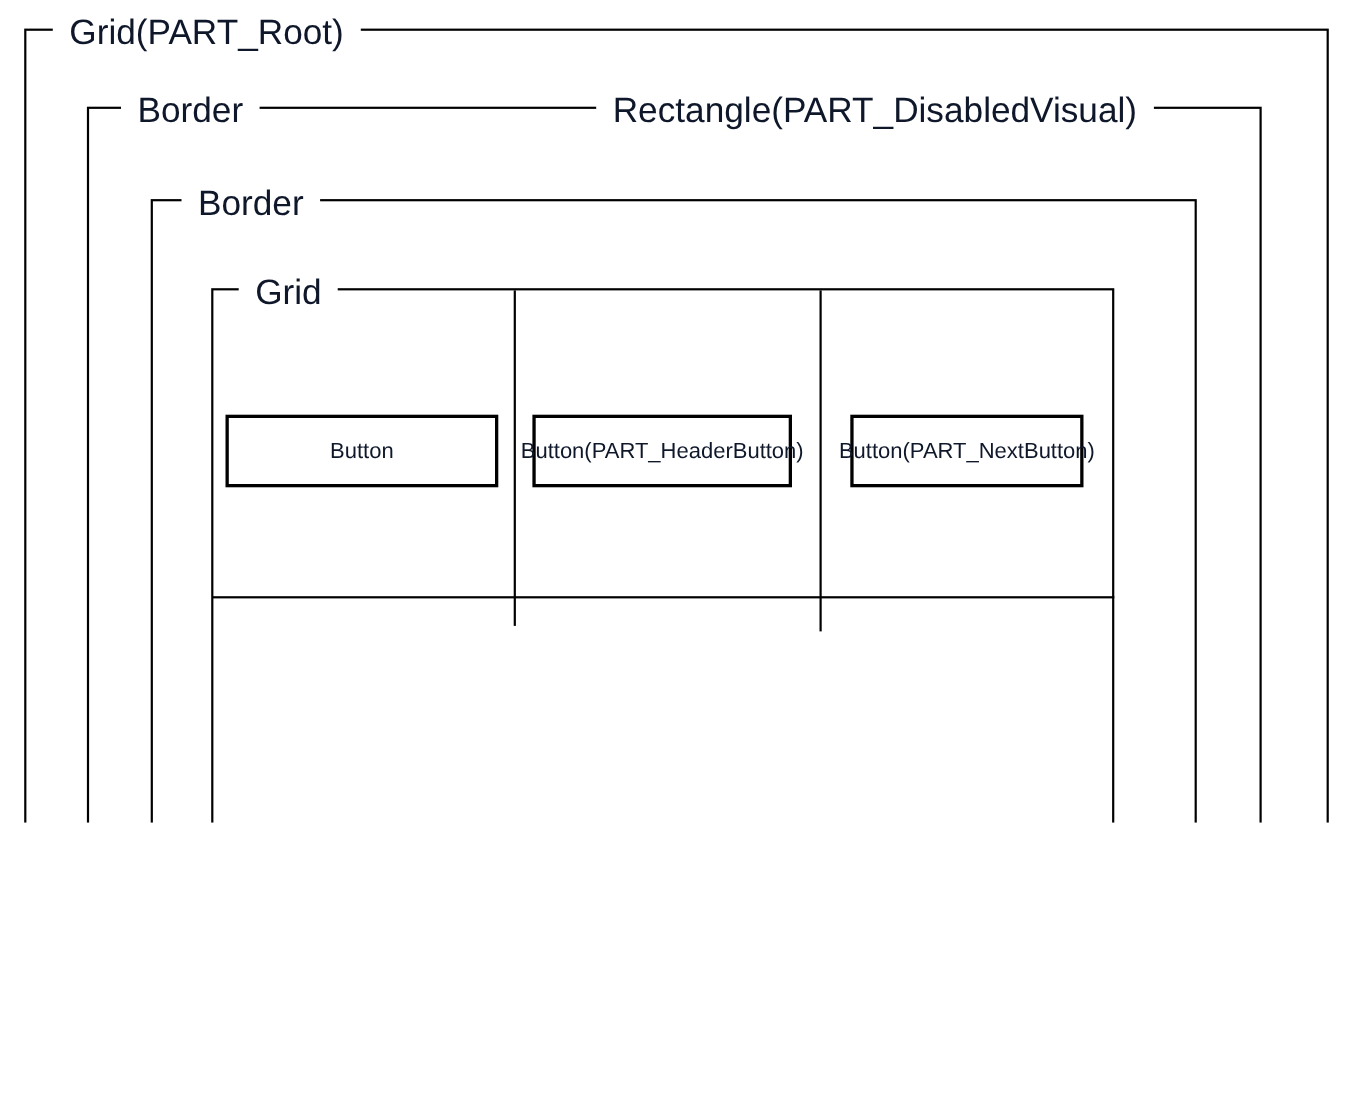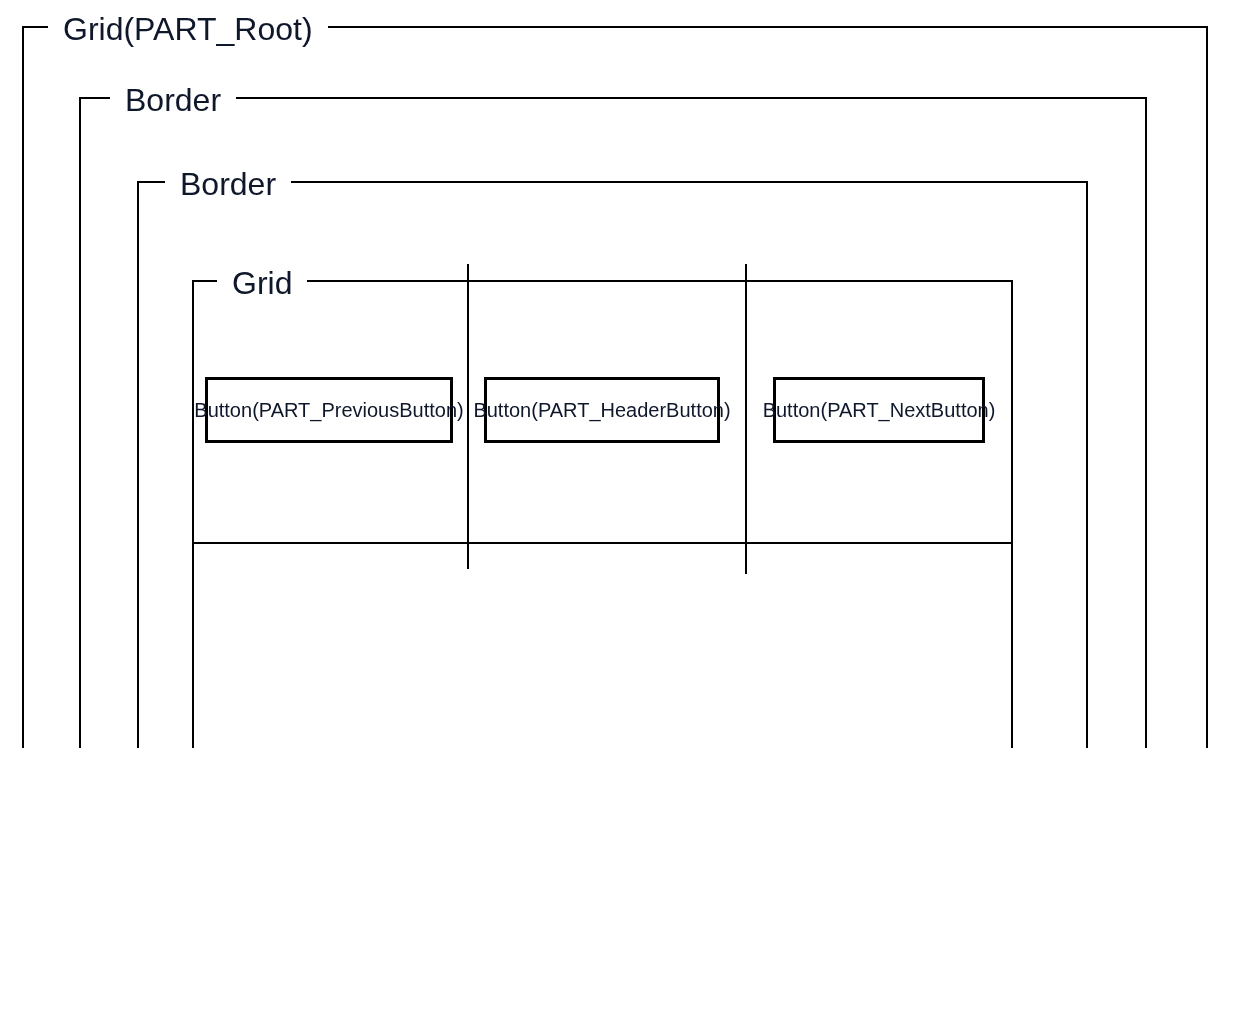--- a/index.html
+++ b/index.html
@@ -19,21 +19,21 @@
   
   .box {
     position: absolute;
     border: 2px solid #000000;
     background: transparent;
     box-sizing: border-box;
   }
   .box-root   { left: 22px;  top: 26px;  width: 1186px; height: 956px; }
   .box-outer  { left: 79px;  top: 97px;  width: 1068px; height: 830px; }
   .box-inner  { left: 137px; top: 181px; width: 951px;  height: 690px; }
-  .box-grid   { left: 192px; top: 262px; width: 821px;  height: 556px; margin-top: 18px; }
+  .box-grid   { left: 192px; top: 262px; width: 821px;  height: 556px; }
   .box-month  { left: 217px; top: 588px; width: 767px;  height: 201px; border-width: 3px; }
   
   .lbl {
     position: absolute;
     background: #ffffff;
     white-space: nowrap;
   }
   .lbl-lg {
     font-size: 32px;
     height: 38px;
@@ -72,40 +72,40 @@
 <body>
 
 <div class="canvas">
 
   <div class="box box-root">
     <span class="lbl lbl-lg" style="left:24px">Grid(PART_Root)</span>
   </div>
 
   <div class="box box-outer">
     <span class="lbl lbl-lg" style="left:29px">Border</span>
+    <span class="lbl lbl-lg" style="left:461px">Rectangle(PART_DisabledVisual)</span>
   </div>
 
   <div class="box box-inner">
     <span class="lbl lbl-lg" style="left:26px">Border</span>
   </div>
 
   <div class="box box-grid">
     <span class="lbl lbl-lg" style="left:23px">Grid</span>
   </div>
 
   <div class="vline" style="left:467px; top:264px; width:2px; height:305px"></div>
   <div class="vline" style="left:467px; top:791px; width:2px; height:27px"></div>
   <div class="vline" style="left:745px; top:264px; width:2px; height:310px"></div>
   <div class="vline" style="left:745px; top:791px; width:2px; height:27px"></div>
 
   <div class="hline" style="left:193px; top:542px; width:820px; height:2px"></div>
 
   <div class="btn" style="left:205px; top:377px; width:248px; height:66px">
     <div>Button</div>
-    <div>(PART_PreviousButton)</div>
   </div>
 
   <div class="btn" style="left:484px; top:377px; width:236px; height:66px">
     <div>Button</div>
     <div>(PART_HeaderButton)</div>
   </div>
 
   <div class="btn" style="left:773px; top:377px; width:212px; height:66px">
     <div>Button</div>
     <div>(PART_NextButton)</div>

